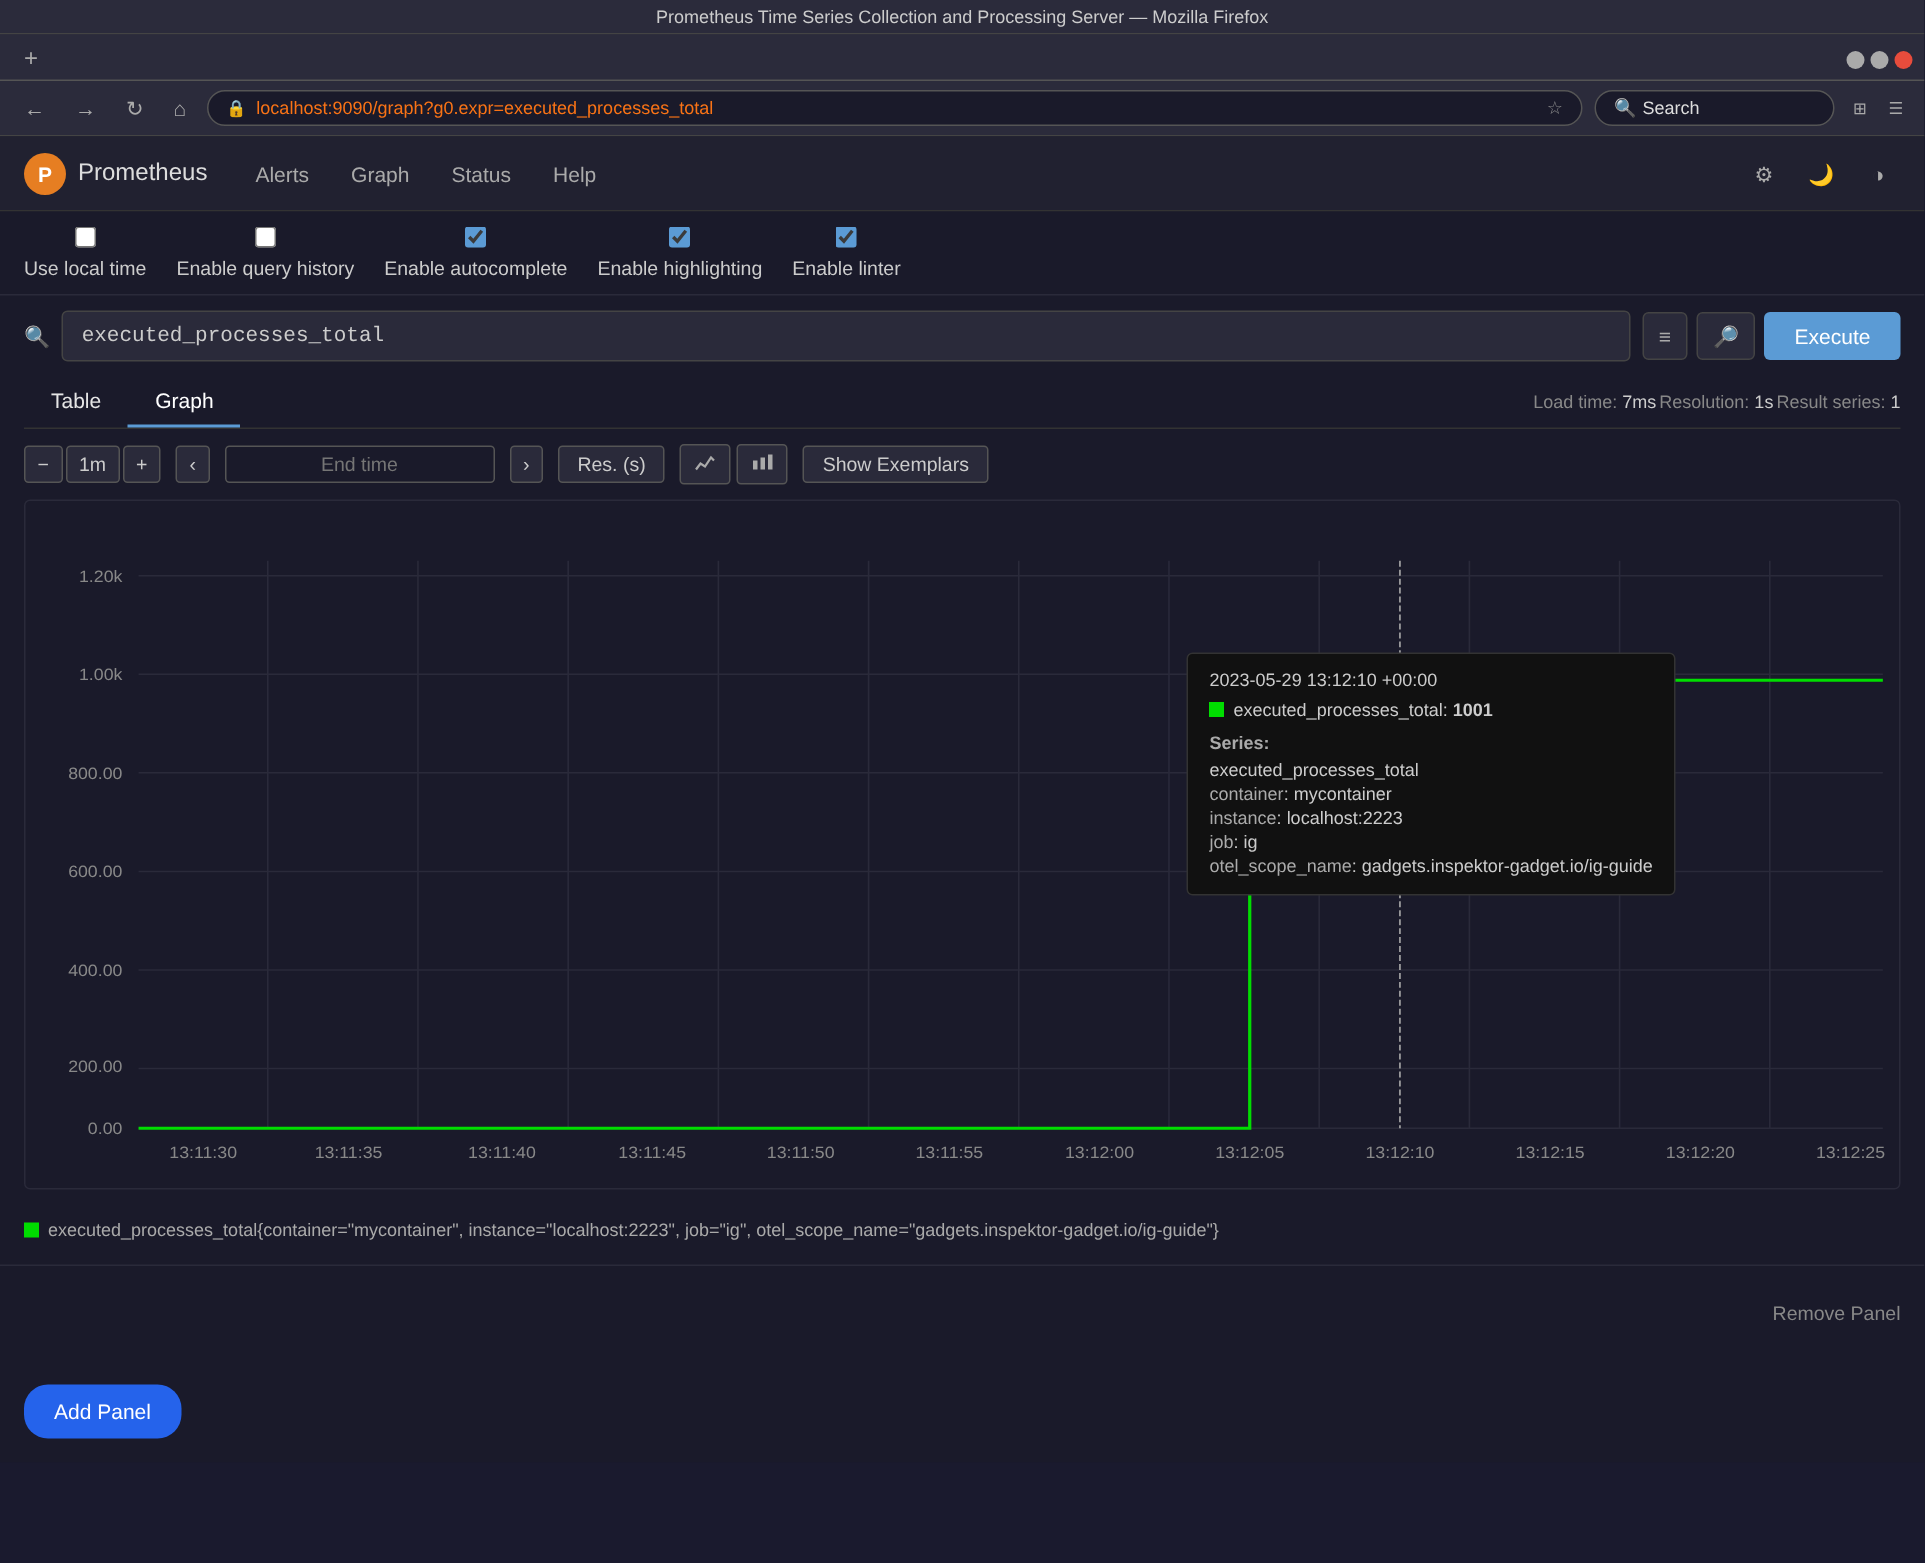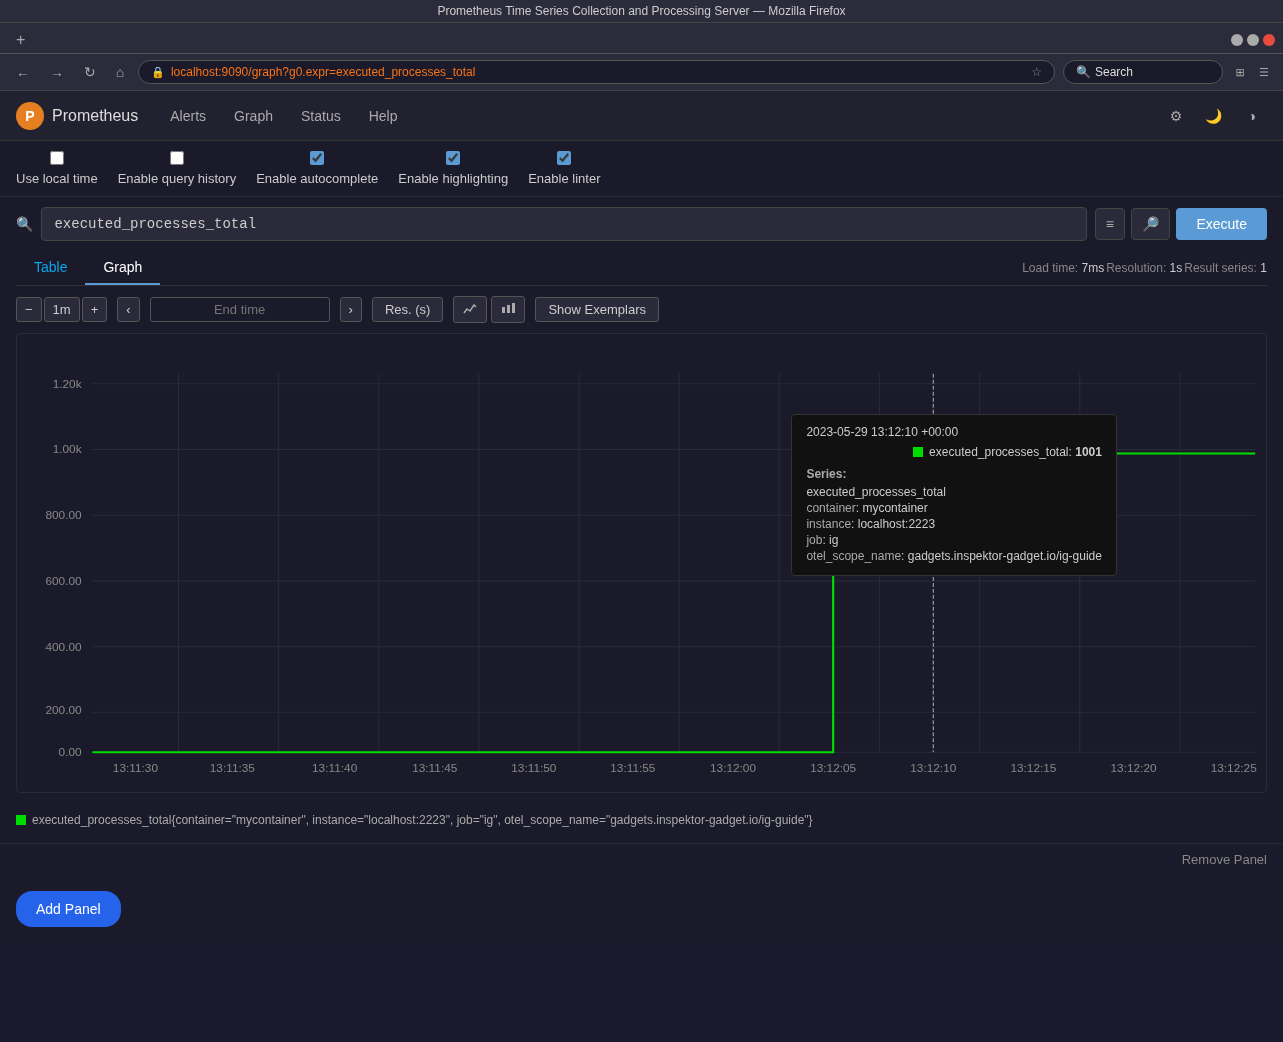--- a/index.html
+++ b/index.html
@@ -135,21 +135,21 @@
     .results-meta { color: #888; font-size: 12px; display: flex; gap: 2px; margin-left: auto; }
 
     
     .view-tabs {
       display: flex;
       padding: 0 16px;
       border-bottom: 1px solid #333;
     }
     .view-tab {
       padding: 8px 18px;
-      color: #0ea5e9;
+      color: #e5e5e5;
       cursor: pointer;
       border-bottom: 2px solid transparent;
       font-size: 14px;
     }
     .view-tab.active {
       color: #fff;
       border-bottom-color: #5b9bd5;
     }
 
     
@@ -182,26 +182,26 @@
     
     .graph-tooltip {
       position: absolute;
       background: #111;
       border: 1px solid #333;
       border-radius: 4px;
       padding: 10px 14px;
       font-size: 12px;
       color: #ccc;
       min-width: 260px;
-      top: 80px;
+      top: 101px;
       left: 62%;
       pointer-events: none;
     }
     .tooltip-time { color: #ccc; margin-bottom: 6px; font-size: 12px; }
-    .tooltip-value { display: flex; align-items: center; gap: 6px; margin-bottom: 8px; justify-content: flex-end; }
+    .tooltip-value { display: flex; align-items: center; gap: 6px; margin-bottom: 8px; }
     .color-dot { width: 10px; height: 10px; background: #00dd00; display: inline-block; }
     .series-info { margin-top: 6px; }
     .series-label { color: #aaa; margin-bottom: 4px; font-weight: 600; }
     .series-row { margin: 2px 0; }
     .series-key { color: #aaa; }
     .series-val { color: #ccc; }
 
     
     .graph-legend {
       padding: 10px 16px 16px;
@@ -210,21 +210,21 @@
       display: flex;
       align-items: flex-start;
       gap: 6px;
     }
     .legend-color { width: 10px; height: 10px; background: #00dd00; display: inline-block; margin-top: 2px; flex-shrink: 0; }
 
     
     .panel-footer {
       display: flex;
       justify-content: flex-end;
-      padding: 8px 16px;
+      padding: 24px 16px;
       border-top: 1px solid #2a2a3a;
     }
     .remove-panel-btn { background: none; border: none; color: #888; cursor: pointer; font-size: 13px; }
 
     .add-panel-area {
       padding: 16px;
     }
     .add-panel-btn {
       background: #2563eb;
       color: white;

